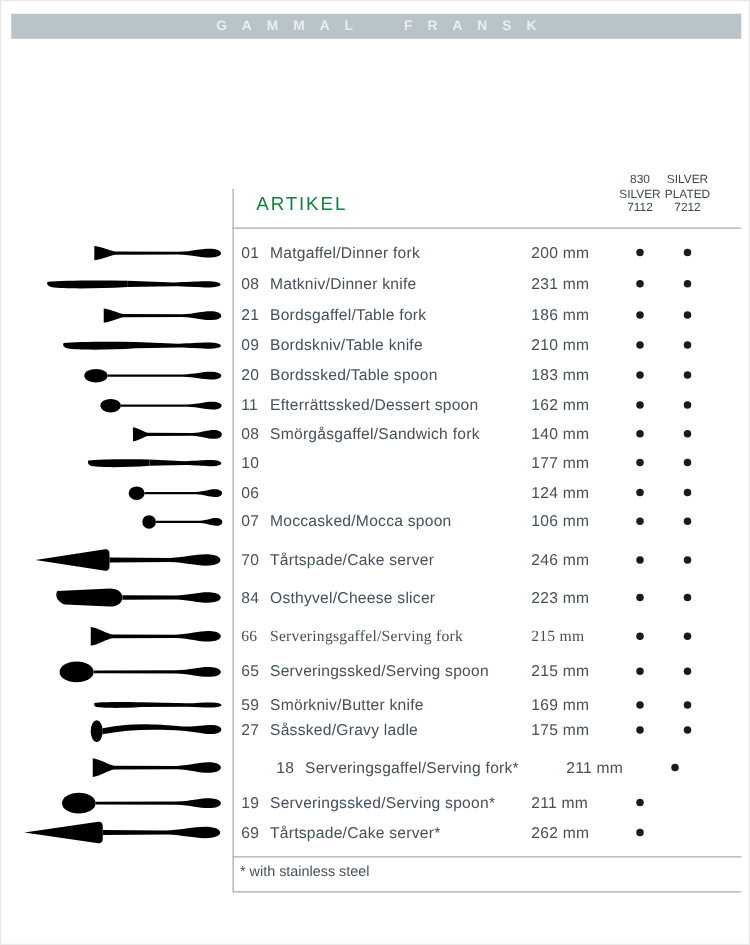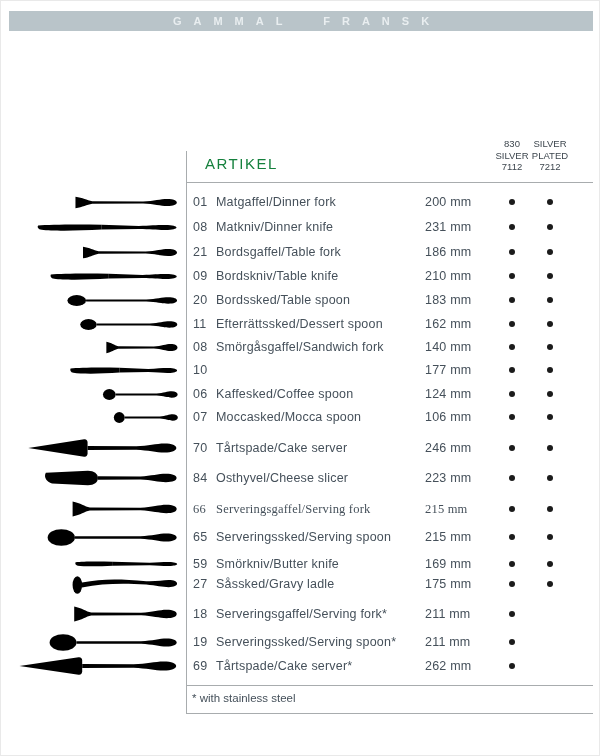--- a/index.html
+++ b/index.html
@@ -261,21 +261,20 @@
     <span class="cell c1">
           <span class="dot"></span>
         </span>
     <span class="cell c2">
           <span class="dot"></span>
         </span>
   </div>
 
   <div class="row" style="top: 385px; padding-left: 30px;">
     <span class="no">06</span>
-    <span class="name">Kaffesked/Coffee spoon</span>
     <span class="size">124 mm</span>
     <span class="cell c1">
           <span class="dot"></span>
         </span>
     <span class="cell c2">
           <span class="dot"></span>
         </span>
   </div>
 
   <div class="row" style="top: 408px;">
@@ -355,21 +354,21 @@
     <span class="name">Såssked/Gravy ladle</span>
     <span class="size">175 mm</span>
     <span class="cell c1">
           <span class="dot"></span>
         </span>
     <span class="cell c2">
           <span class="dot"></span>
         </span>
   </div>
 
-  <div class="row" style="top: 605px;">
+  <div class="row" style="top: 605px; margin-left: 28px;">
     <span class="no">18</span>
     <span class="name">Serveringsgaffel/Serving fork*</span>
     <span class="size">211 mm</span>
     <span class="cell c1">
           <span class="dot"></span>
         </span>
     <span class="cell c2"></span>
   </div>
 
   <div class="row" style="top: 633px;">

